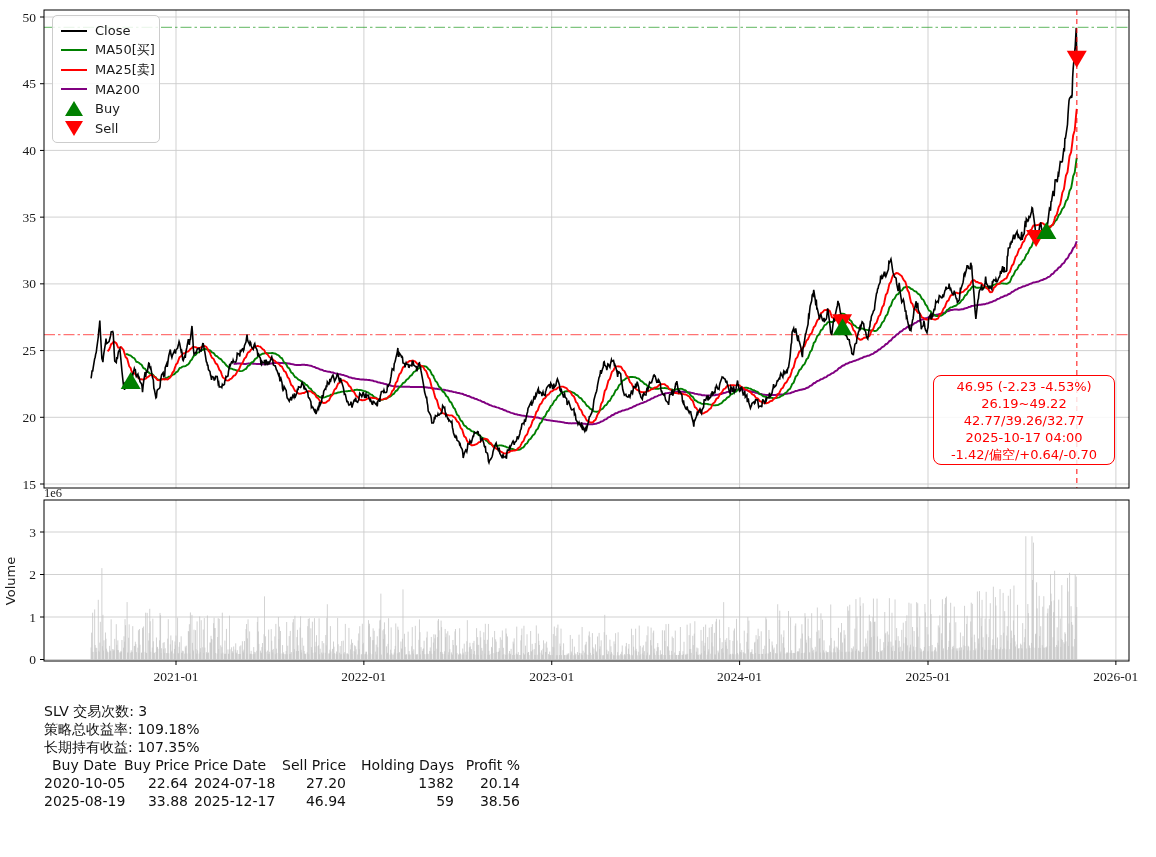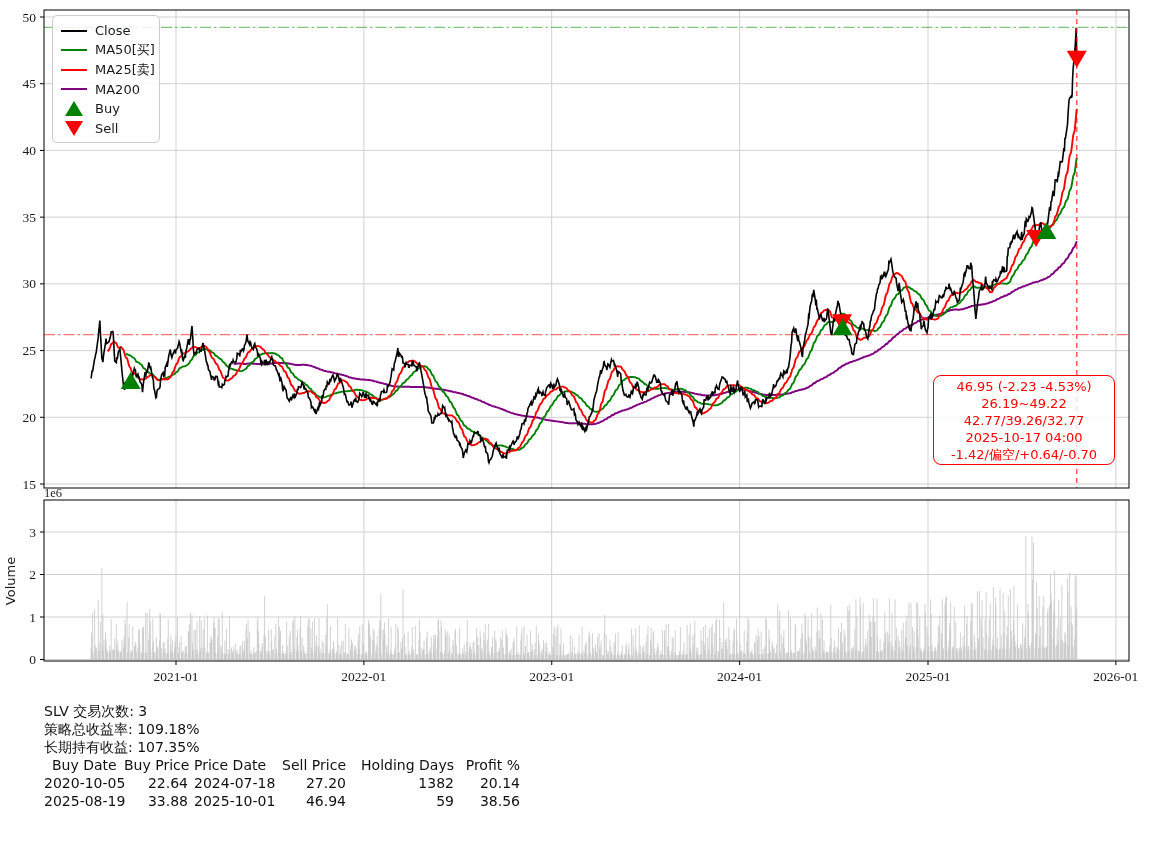--- a/index.html
+++ b/index.html
@@ -171,19 +171,19 @@
       <span class="c1">2020-10-05</span>
       <span class="c2">22.64</span>
       <span class="c3">2024-07-18</span>
       <span class="c4">27.20</span>
       <span class="c5">1382</span>
       <span class="c6">20.14</span>
     </div>
     <div class="trow">
       <span class="c1">2025-08-19</span>
       <span class="c2">33.88</span>
-      <span class="c3">2025-10-01</span>
+      <span class="c3">2025-12-17</span>
       <span class="c4">46.94</span>
       <span class="c5">59</span>
       <span class="c6">38.56</span>
     </div>
   </div>
 </div>
 
 </body></html>

